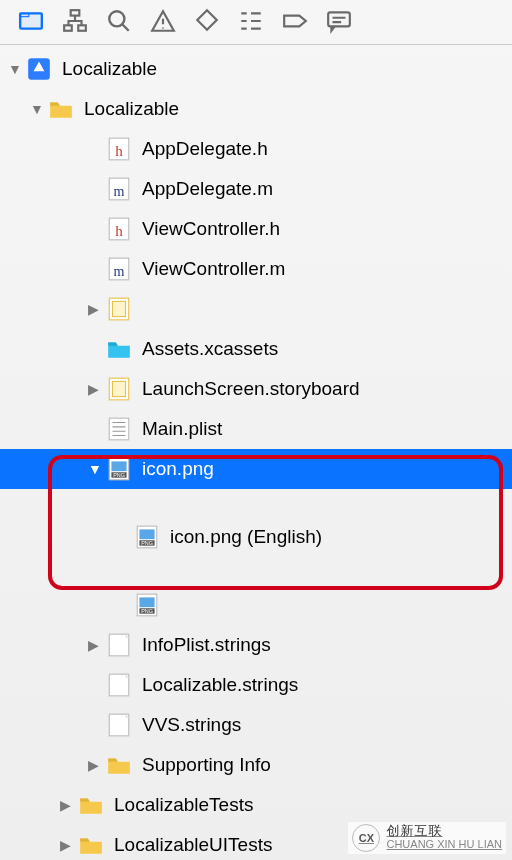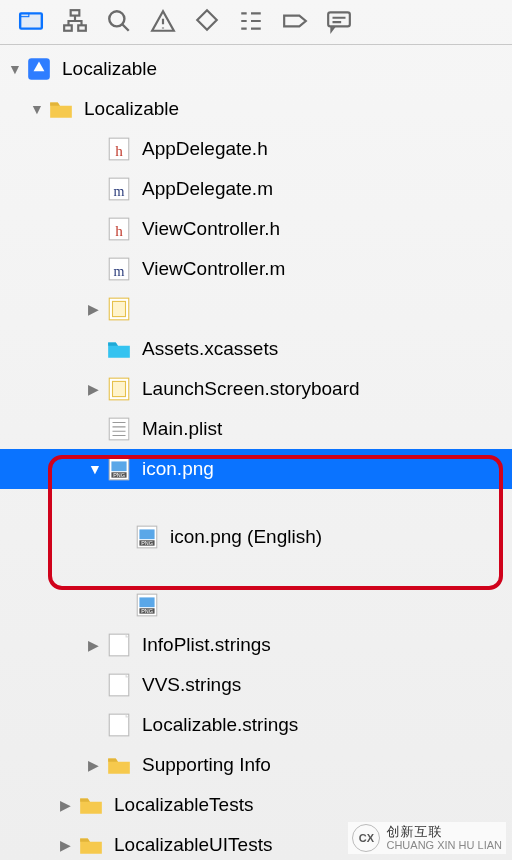--- a/index.html
+++ b/index.html
@@ -73,26 +73,26 @@
     width: 455px;
     height: 135px;
     pointer-events: none;
   }
 
   .watermark {
     position: absolute;
     right: 6px;
     bottom: 6px;
     display: flex;
-    align-items: center;
     gap: 6px;
     color: #888;
     font-size: 11px;
     background: rgba(255,255,255,0.7);
     padding: 2px 4px;
+    text-decoration: underline;
   }
   .watermark .wicon {
     width: 28px; height: 28px;
     border-radius: 50%;
     display:flex;align-items:center;justify-content:center;
     font-weight:bold; color:#555; border:1px solid #bbb;
   }
   .watermark .wt { line-height:1.1; }
   .watermark .big{ font-size:13px; color:#333; letter-spacing:1px;}
 </style>
@@ -300,31 +300,31 @@
         <span class="label">InfoPlist.strings</span>
       </div>
       <div class="row indent-3">
         <span class="arrow blank">▶</span>
         <span class="ficon">
           <svg viewBox="0 0 24 24">
             <rect x="3" y="2" width="18" height="20" fill="#fff" stroke="#bbb"></rect>
             <path d="M18 2l3 3h-3z" fill="#ddd"></path>
           </svg>
         </span>
+        <span class="label">Localizable.strings</span>
+      </div>
+      <div class="row indent-3">
+        <span class="arrow blank">▶</span>
+        <span class="ficon">
+          <svg viewBox="0 0 24 24">
+            <rect x="3" y="2" width="18" height="20" fill="#fff" stroke="#bbb"></rect>
+            <path d="M18 2l3 3h-3z" fill="#ddd"></path>
+          </svg>
+        </span>
         <span class="label">VVS.strings</span>
-      </div>
-      <div class="row indent-3">
-        <span class="arrow blank">▶</span>
-        <span class="ficon">
-          <svg viewBox="0 0 24 24">
-            <rect x="3" y="2" width="18" height="20" fill="#fff" stroke="#bbb"></rect>
-            <path d="M18 2l3 3h-3z" fill="#ddd"></path>
-          </svg>
-        </span>
-        <span class="label">Localizable.strings</span>
       </div>
       <div class="row indent-3">
         <span class="arrow">▶</span>
         <span class="ficon">
           <svg viewBox="0 0 24 24">
             <path d="M2 6h7l2 3h11v11H2z" fill="#f6c94d"></path>
             <path d="M2 6h7l2 3H2z" fill="#e2b43a"></path>
           </svg>
         </span>
         <span class="label">Supporting Info</span>

